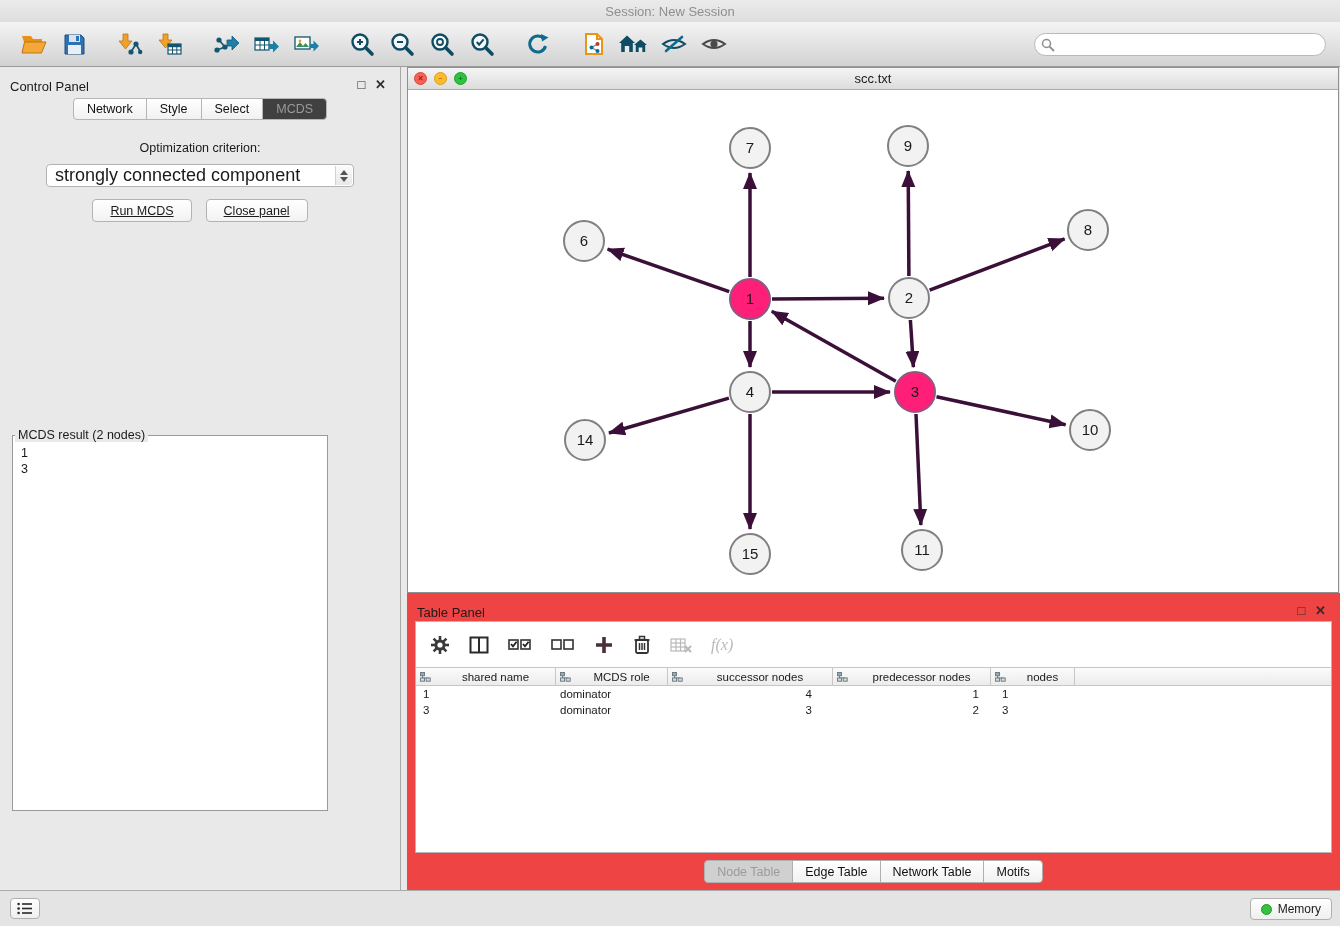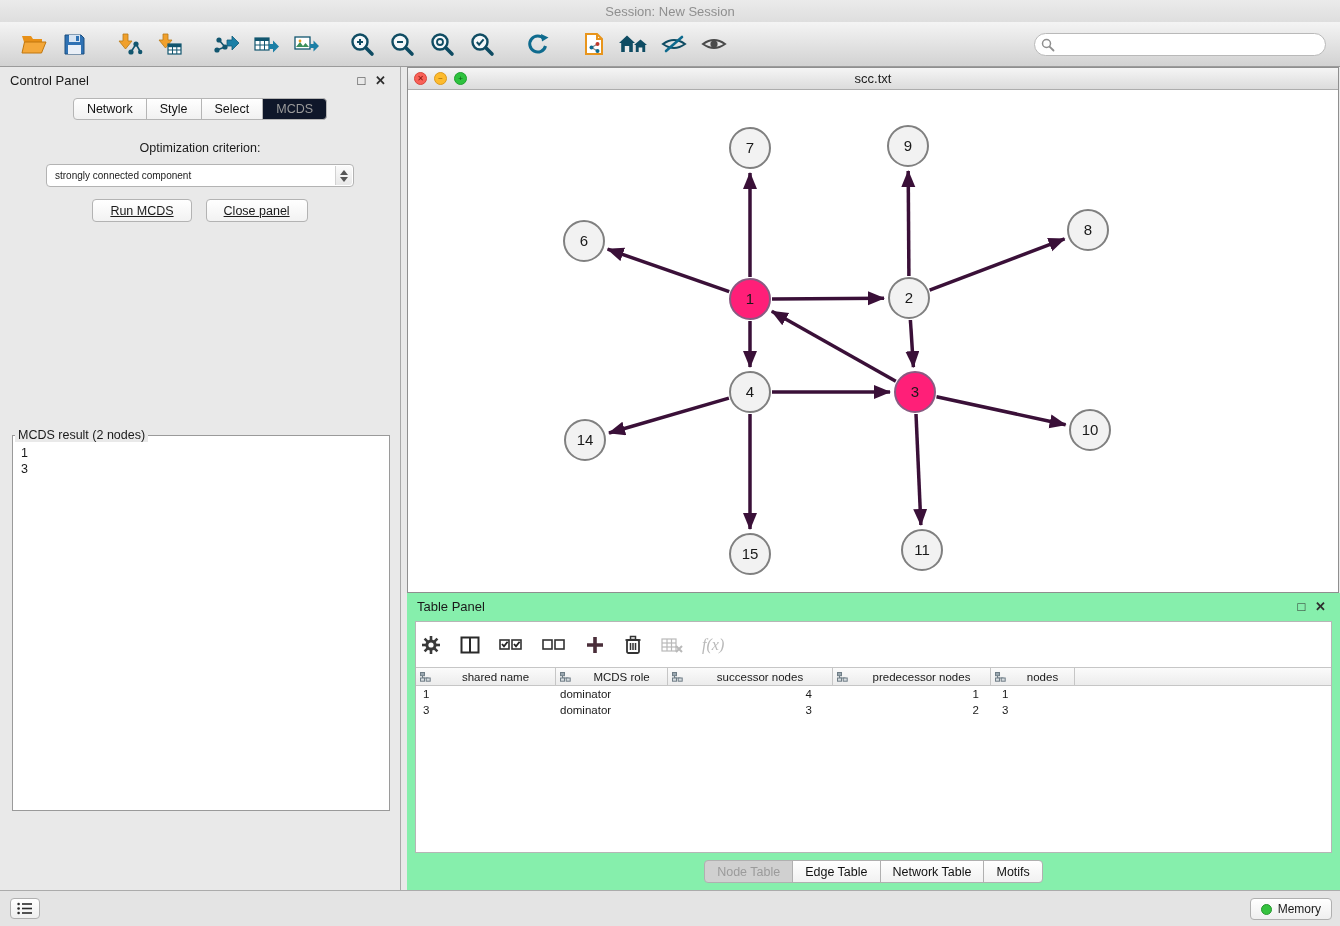--- a/index.html
+++ b/index.html
@@ -17,65 +17,65 @@
   .tb-btn { width:40px; height:36px; display:flex; align-items:center; justify-content:center; }
   .tb-gap { width:16px; }
   .search-wrap { margin-left:auto; position:relative; width:292px; height:23px; }
   .search-wrap svg { position:absolute; left:7px; top:5px; }
   .search-input { width:100%; height:100%; border:1px solid #b9b9b9; border-radius:12px; background:#fff;
     padding:0 10px 0 26px; font-size:12px; outline:none; font-family:inherit; }
 
   
   .control-panel { position:absolute; left:0; top:67px; width:401px; bottom:36px;
     background:#e9e9e9; border-right:1px solid #a8a8a8; }
-  .panel-header { height:27px; display:flex; align-items:center; padding:0 10px; font-size:13px; }
+  .panel-header { height:27px; display:flex; align-items:flex-end; padding:0 10px; font-size:13px; }
   .panel-header .spacer { flex:1; }
   .winctl { font-size:13px; color:#2e2e2e; width:19px; height:19px; line-height:19px; text-align:center; padding:0; font-weight:bold; }
   .cp-tabs { display:flex; justify-content:center; margin-top:4px; }
   .cp-tab { padding:3px 13px; font-size:12.5px; background:linear-gradient(#ffffff,#f1f1f1);
     border:1px solid #b5b5b5; margin-left:-1px; color:#111; }
   .cp-tab:first-child { border-radius:4px 0 0 4px; margin-left:0; }
   .cp-tab:last-child { border-radius:0 4px 4px 0; }
-  .cp-tab.active { background:#0f172a; color:#9a9a9a; }
+  .cp-tab.active { background:#404040; color:#9a9a9a; }
   .opt-label { text-align:center; margin-top:21px; font-size:12.5px; }
   .dropdown { width:308px; height:23px; margin:9px auto 0; background:#fff; border:1px solid #b3b3b3;
-    border-radius:4px; display:flex; align-items:center; padding-left:8px; font-size:10px; position:relative; }
+    border-radius:4px; display:flex; align-items:center; padding-left:8px; font-size:18px; position:relative; }
   .dd-btn { position:absolute; right:1px; top:1px; bottom:1px; width:17px; border-left:1px solid #d2d2d2;
     border-radius:0 3px 3px 0; background:linear-gradient(#fbfbfb,#e8e8e8);
     display:flex; flex-direction:column; align-items:center; justify-content:center; gap:2px; }
   .dd-btn i { display:block; width:0; height:0; border-left:4px solid transparent; border-right:4px solid transparent; }
   .dd-up { border-bottom:5px solid #555; }
   .dd-down { border-top:5px solid #555; }
   .cp-buttons { display:flex; justify-content:center; gap:14px; margin-top:12px;text-decoration:underline; }
   .cp-btn { height:23px; padding:0 17px; border:1px solid #b3b3b3; border-radius:4px;
     background:linear-gradient(#ffffff,#f2f2f2); font-size:12.5px; }
-  fieldset.mcds-fieldset { position:absolute; left:12px; width:378px; top:361px; height:383px;
+  fieldset.mcds-fieldset { position:absolute; left:12px; width:316px; top:361px; height:383px;
     border:1px solid #9a9a9a; background:#fff; padding:0; }
   fieldset.mcds-fieldset legend { font-size:12.5px; background:#e9e9e9; padding:0 3px; margin-left:2px; }
   .result-list { width:100%; height:100%; background:#fff; padding:3px 8px; font-size:12.5px; line-height:16px; overflow:auto; }
   .result-item { height:16px; }
 
   
   .network-window { position:absolute; left:407px; top:67px; width:932px; height:526px;
     background:#fff; border:1px solid #8f8f8f; }
   .nw-titlebar { height:22px; background:linear-gradient(#f5f5f5,#dcdcdc); border-bottom:1px solid #adadad;
     position:relative; display:flex; align-items:center; justify-content:center; font-size:13px; }
   .traffic { position:absolute; left:6px; top:4px; display:flex; gap:7px; }
   .tl { width:13px; height:13px; border-radius:50%; display:flex; align-items:center; justify-content:center; }
   .tl i { font-style:normal; font-size:8px; line-height:1; }
   .tl-red { background:#f96157; border:1px solid #d8453c; color:#84150e; }
   .tl-yellow { background:#fdbb2d; border:1px solid #dd9a1c; color:#8f5f00; }
   .tl-green { background:#2ec23e; border:1px solid #1fa02f; color:#0a5b14; }
   #network-svg { display:block; width:930px; height:502px; }
   #network-svg text { font-family:"Liberation Sans",sans-serif; }
 
   
-  .table-panel { position:absolute; left:407px; top:593px; width:933px; bottom:36px; background:#86efac; }
+  .table-panel { position:absolute; left:407px; top:593px; width:933px; bottom:36px; background:#ef4444; }
   .tp-card { position:absolute; left:8px; top:28px; width:917px; height:232px; background:#fff; border:1px solid #b6b6b6; }
-  .tp-toolbar { height:45px; display:flex; align-items:center; gap:19px; padding:0 5px; }
+  .tp-toolbar { height:45px; display:flex; align-items:center; gap:19px; padding:0 14px; }
   .tp-tool { display:flex; align-items:center; justify-content:center; padding:0; }
   .fx { font-family:"Liberation Serif",serif; font-style:italic; font-size:16px; color:#b9b9b9; }
   .table-header { display:flex; height:19px; border-top:1px solid #c6c6c6; border-bottom:1px solid #c6c6c6;
     background:linear-gradient(#fbfbfb,#ececec); }
   .th { display:flex; align-items:center; gap:9px; padding:0 4px; border-right:1px solid #c6c6c6; font-size:11.5px; }
   .th > span { flex:1; text-align:center; }
   .th.fill { flex:1; border-right:none; }
   .tr { display:flex; height:16px; }
   .td { font-size:11.5px; line-height:16px; white-space:nowrap; overflow:hidden; }
   .c0 { width:140px; } .c1 { width:112px; } .c2 { width:165px; } .c3 { width:158px; } .c4 { width:84px; }

